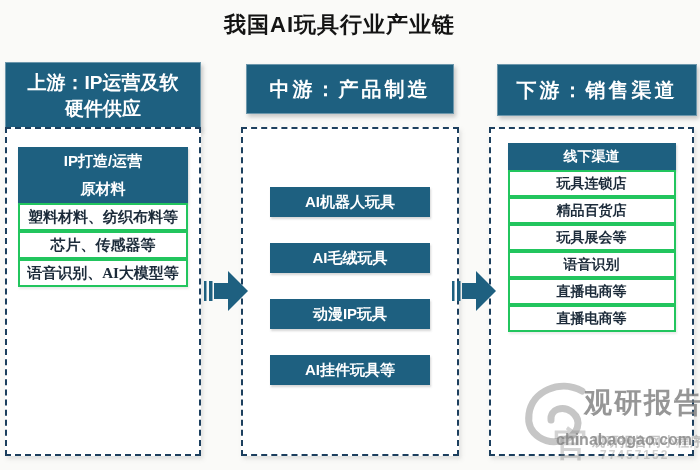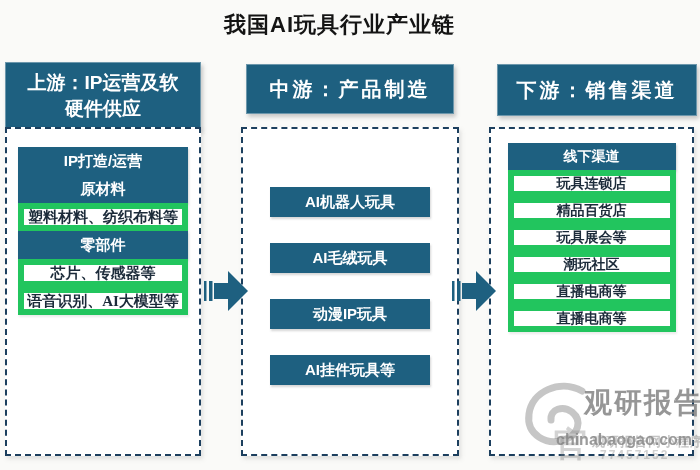--- a/index.html
+++ b/index.html
@@ -34,21 +34,21 @@
   .chain-item{
     display:flex;align-items:center;justify-content:center;text-align:center;
     box-sizing:border-box;flex:0 0 auto;
   }
   .chain-item.solid{
     background:#1e6080;color:#ffffff;font-weight:bold;
     box-shadow:1px 2px 2px rgba(120,120,120,.3);
   }
   .chain-item.outline{
     background:#ffffff;color:#1c2b3a;font-weight:bold;
-    border:6px solid #22c55e;
+    border:2px solid #22c55e;
     font-family:"Liberation Serif","DejaVu Serif",serif;
     box-shadow:1px 2px 2px rgba(150,150,150,.2);
   }
   #c1 .chain-item{width:170px;height:28px;font-size:15px;}
   #c2 .chain-item{width:160px;height:30px;font-size:15px;margin-top:26px;}
   #c3 .chain-item{width:168px;height:27px;font-size:14px;}
   .flow-arrow{position:absolute;width:44px;height:46px;z-index:3;}
   #arrow1{left:204px;top:268px;}
   #arrow2{left:452px;top:268px;}
   
@@ -64,40 +64,39 @@
 <body>
 
 <div class="title">我国AI玩具行业产业链</div>
 
 <div class="col-header" id="h1">上游：IP运营及软
 硬件供应</div>
 <div class="col-box" id="c1">
     <div class="chain-item solid">IP打造/运营</div>
     <div class="chain-item solid">原材料</div>
     <div class="chain-item outline">塑料材料、纺织布料等</div>
-    <div class="chain-item solid">零部件</div>
     <div class="chain-item outline">芯片、传感器等</div>
     <div class="chain-item outline">语音识别、AI大模型等</div>
   </div>
 
 <div class="col-header" id="h2">中游：产品制造</div>
 <div class="col-box" id="c2">
     <div class="chain-item solid">AI机器人玩具</div>
     <div class="chain-item solid">AI毛绒玩具</div>
     <div class="chain-item solid">动漫IP玩具</div>
     <div class="chain-item solid">AI挂件玩具等</div>
   </div>
 
 <div class="col-header" id="h3">下游：销售渠道</div>
 <div class="col-box" id="c3">
     <div class="chain-item solid">线下渠道</div>
     <div class="chain-item outline">玩具连锁店</div>
     <div class="chain-item outline">精品百货店</div>
     <div class="chain-item outline">玩具展会等</div>
-    <div class="chain-item outline">潮玩社区</div>
+    <div class="chain-item outline">语音识别</div>
     <div class="chain-item outline">直播电商等</div>
     <div class="chain-item outline">直播电商等</div>
   </div>
 
 <div class="flow-arrow" id="arrow1">
   <svg width="44" height="46" viewBox="0 0 44 46">
     <rect x="0" y="13" width="2.5" height="20" fill="#1e6080"></rect>
     <rect x="5" y="13" width="3.5" height="20" fill="#1e6080"></rect>
     <rect x="10" y="15" width="15" height="16" fill="#1e6080"></rect>
     <polygon points="24,3 44,23 24,43" fill="#1e6080"></polygon>

